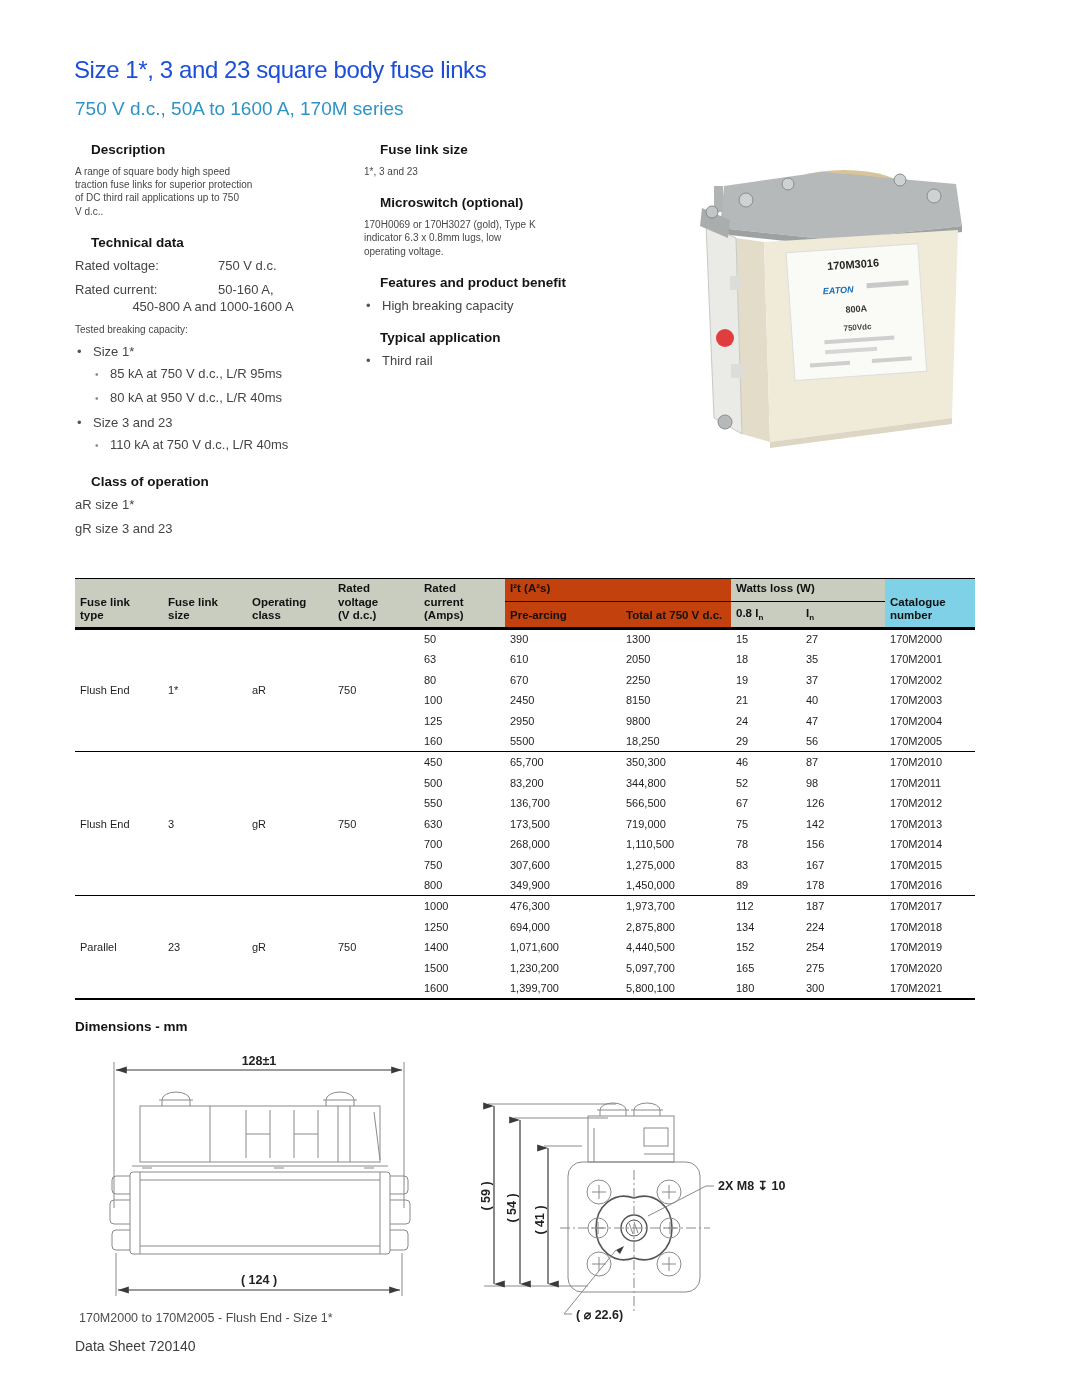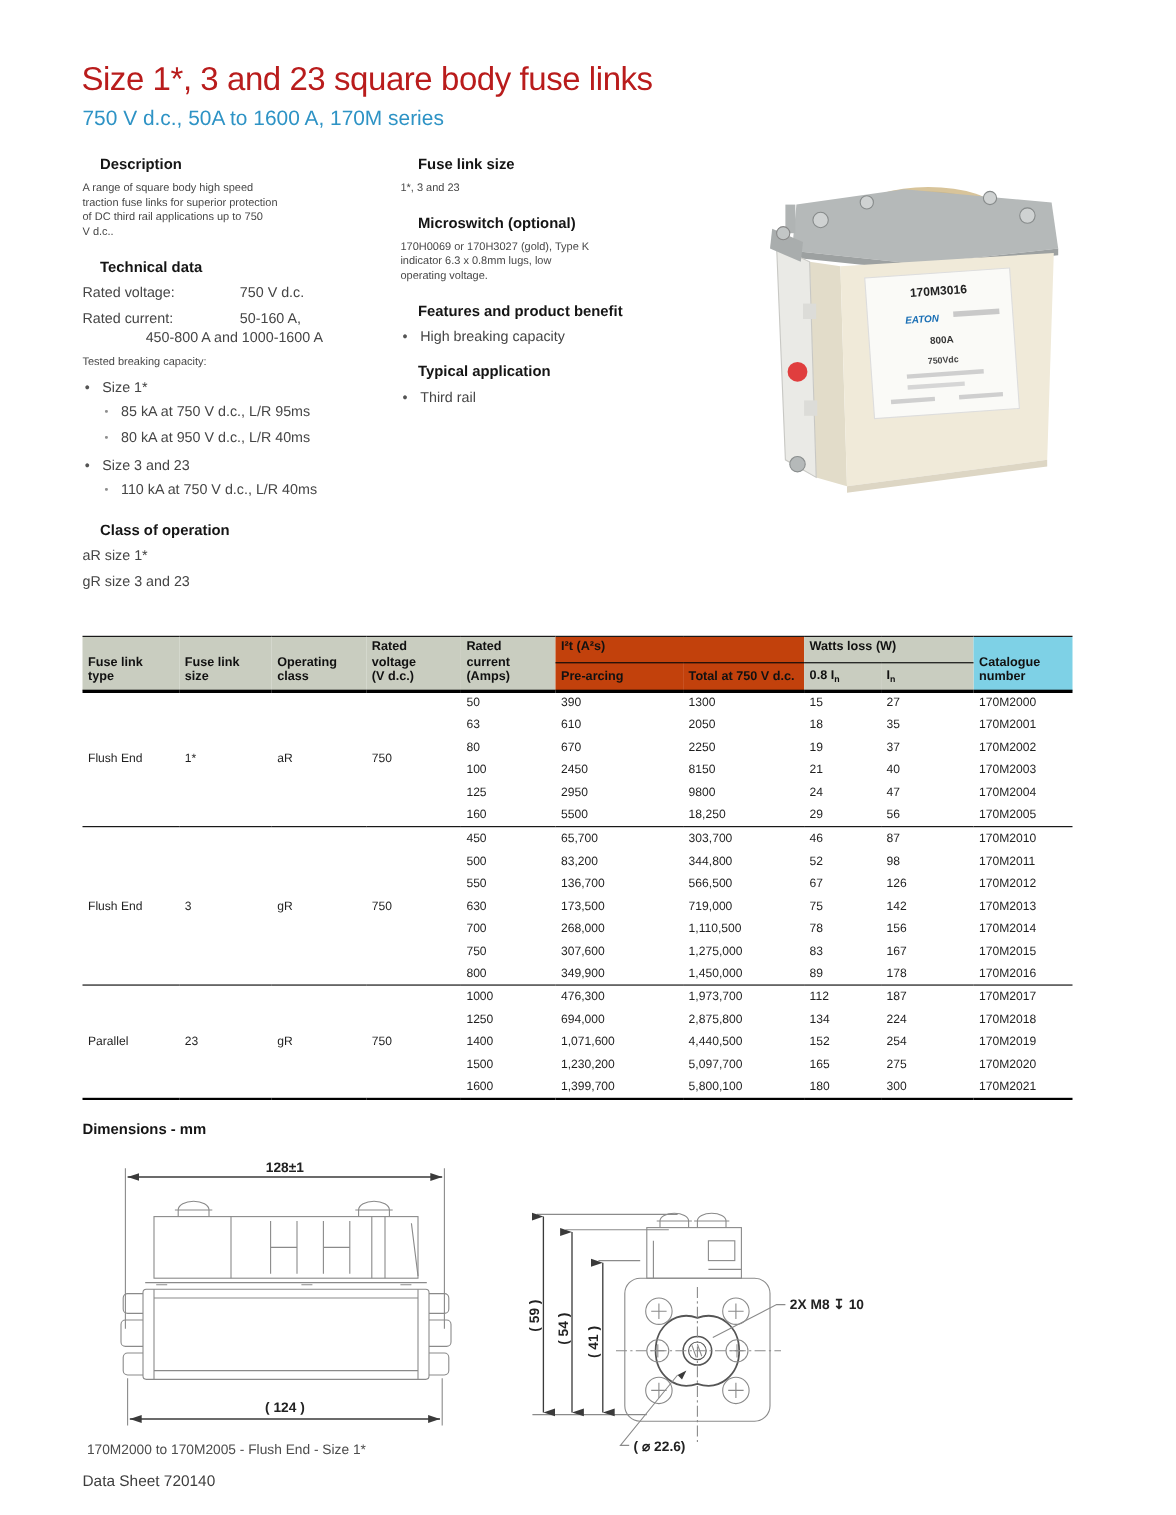--- a/index.html
+++ b/index.html
@@ -2,22 +2,22 @@
 <html><head>
 <meta charset="utf-8">
 <style>
   * { margin:0; padding:0; box-sizing:border-box; }
   html,body { background:#fff; }
   .page {
     position:relative; width:1069px; height:1377px; background:#fff;
     font-family:"Liberation Sans", sans-serif; color:#454545; overflow:hidden;
   }
   
-  .title { position:absolute; left:74px; top:56px; font-size:30px; font-weight:400;
-           color:#b91c1c; letter-spacing:-0.4px;text-align:center; }
+  .title { position:absolute; left:74px; top:56px; font-size:24px; font-weight:400;
+           color:#1d4ed8; letter-spacing:-0.4px;text-align:center; }
   .subtitle { position:absolute; left:75px; top:98px; font-size:19px; font-weight:400;
               color:#2e93c5; }
   
   .col-left  { position:absolute; left:75px;  top:142px; width:276px; }
   .col-right { position:absolute; left:364px; top:142px; width:300px; }
   h3.sec { font-size:13.5px; font-weight:700; color:#151515; margin:0 0 8px 16px; }
   .sec-block { margin-bottom:17px; }
   .body-text { font-size:10px; line-height:1.32; color:#474747; white-space:pre-line; }
   .kv { display:flex; font-size:13px; margin-bottom:9px; }
   .kv .k { width:143px; flex:none; }
@@ -279,21 +279,21 @@
             <td>56</td>
             <td>170M2005</td>
           </tr>
           <tr class="group-start">
             <td rowspan="7">Flush End</td>
             <td rowspan="7">3</td>
             <td rowspan="7">gR</td>
             <td rowspan="7">750</td>
             <td>450</td>
             <td>65,700</td>
-            <td>303,700</td>
+            <td>350,300</td>
             <td>46</td>
             <td>87</td>
             <td>170M2010</td>
           </tr>
           <tr>
             <td>500</td>
             <td>83,200</td>
             <td>344,800</td>
             <td>52</td>
             <td>98</td>

